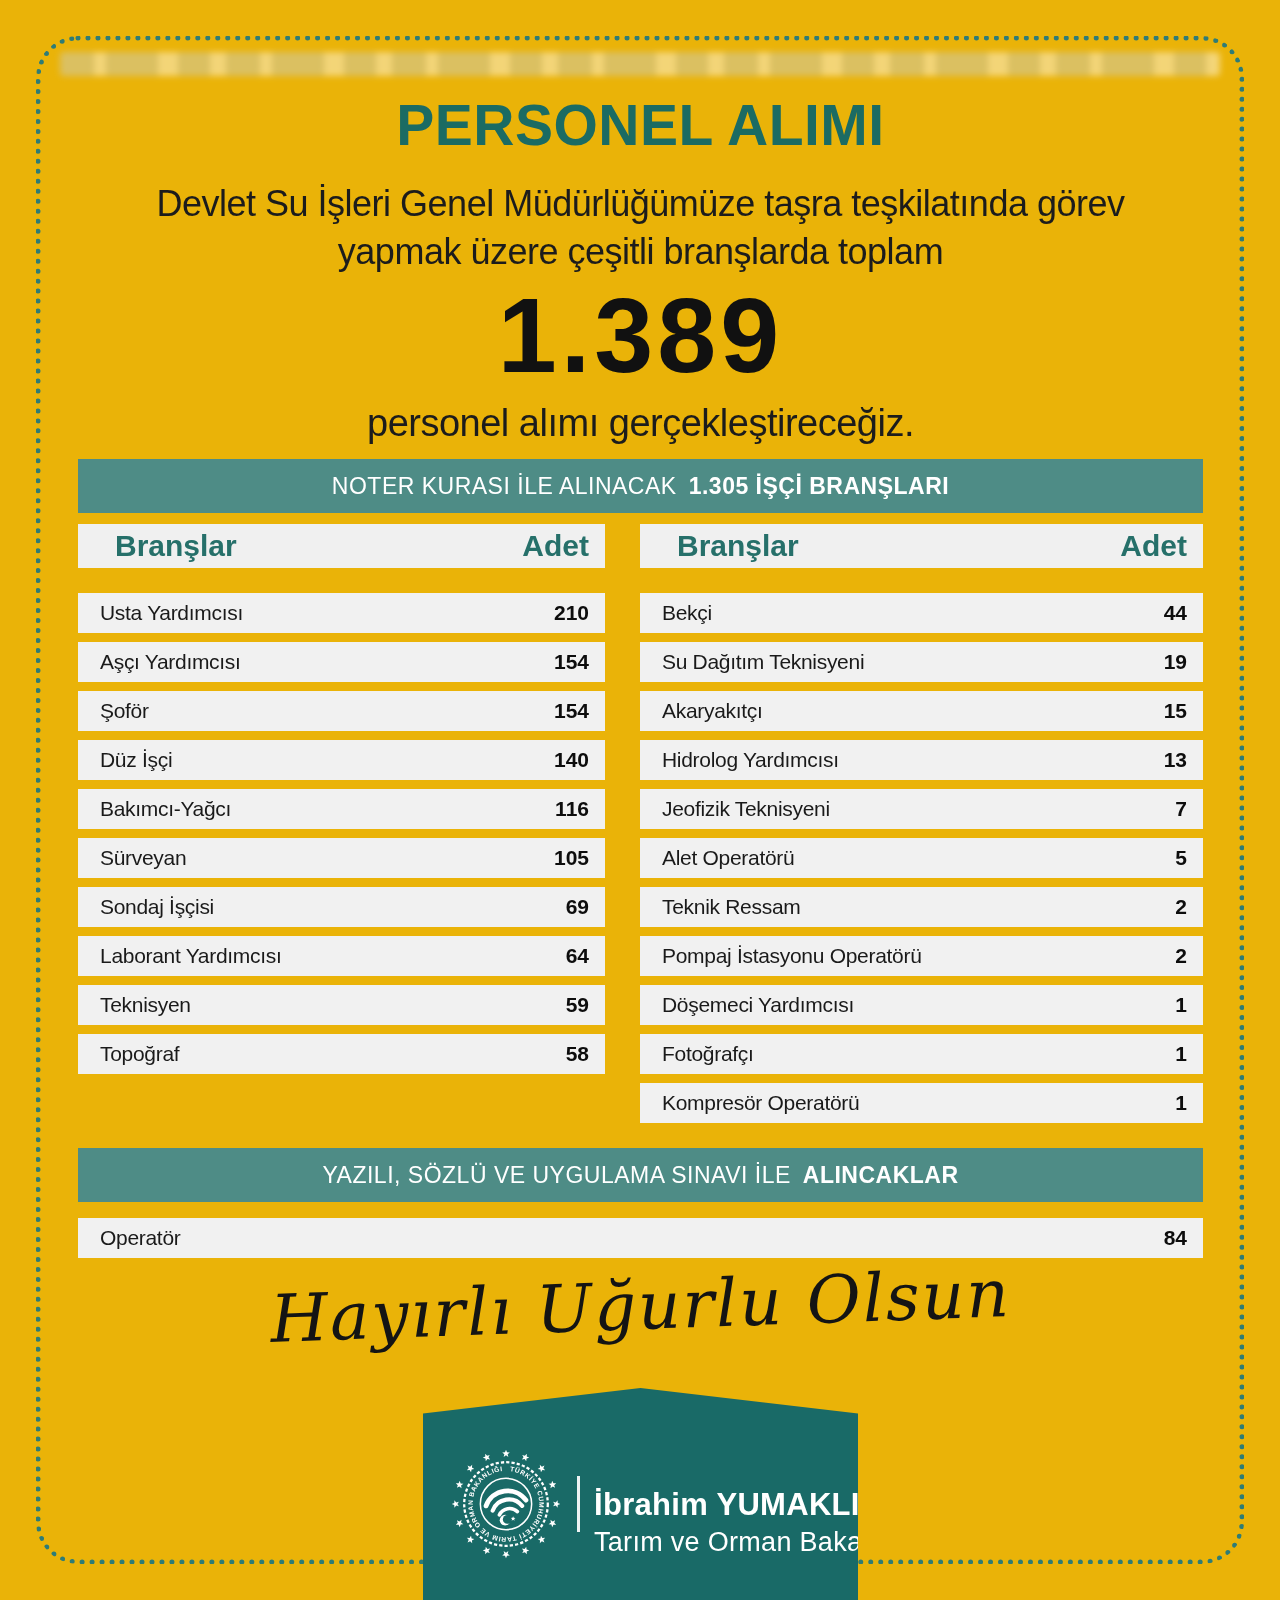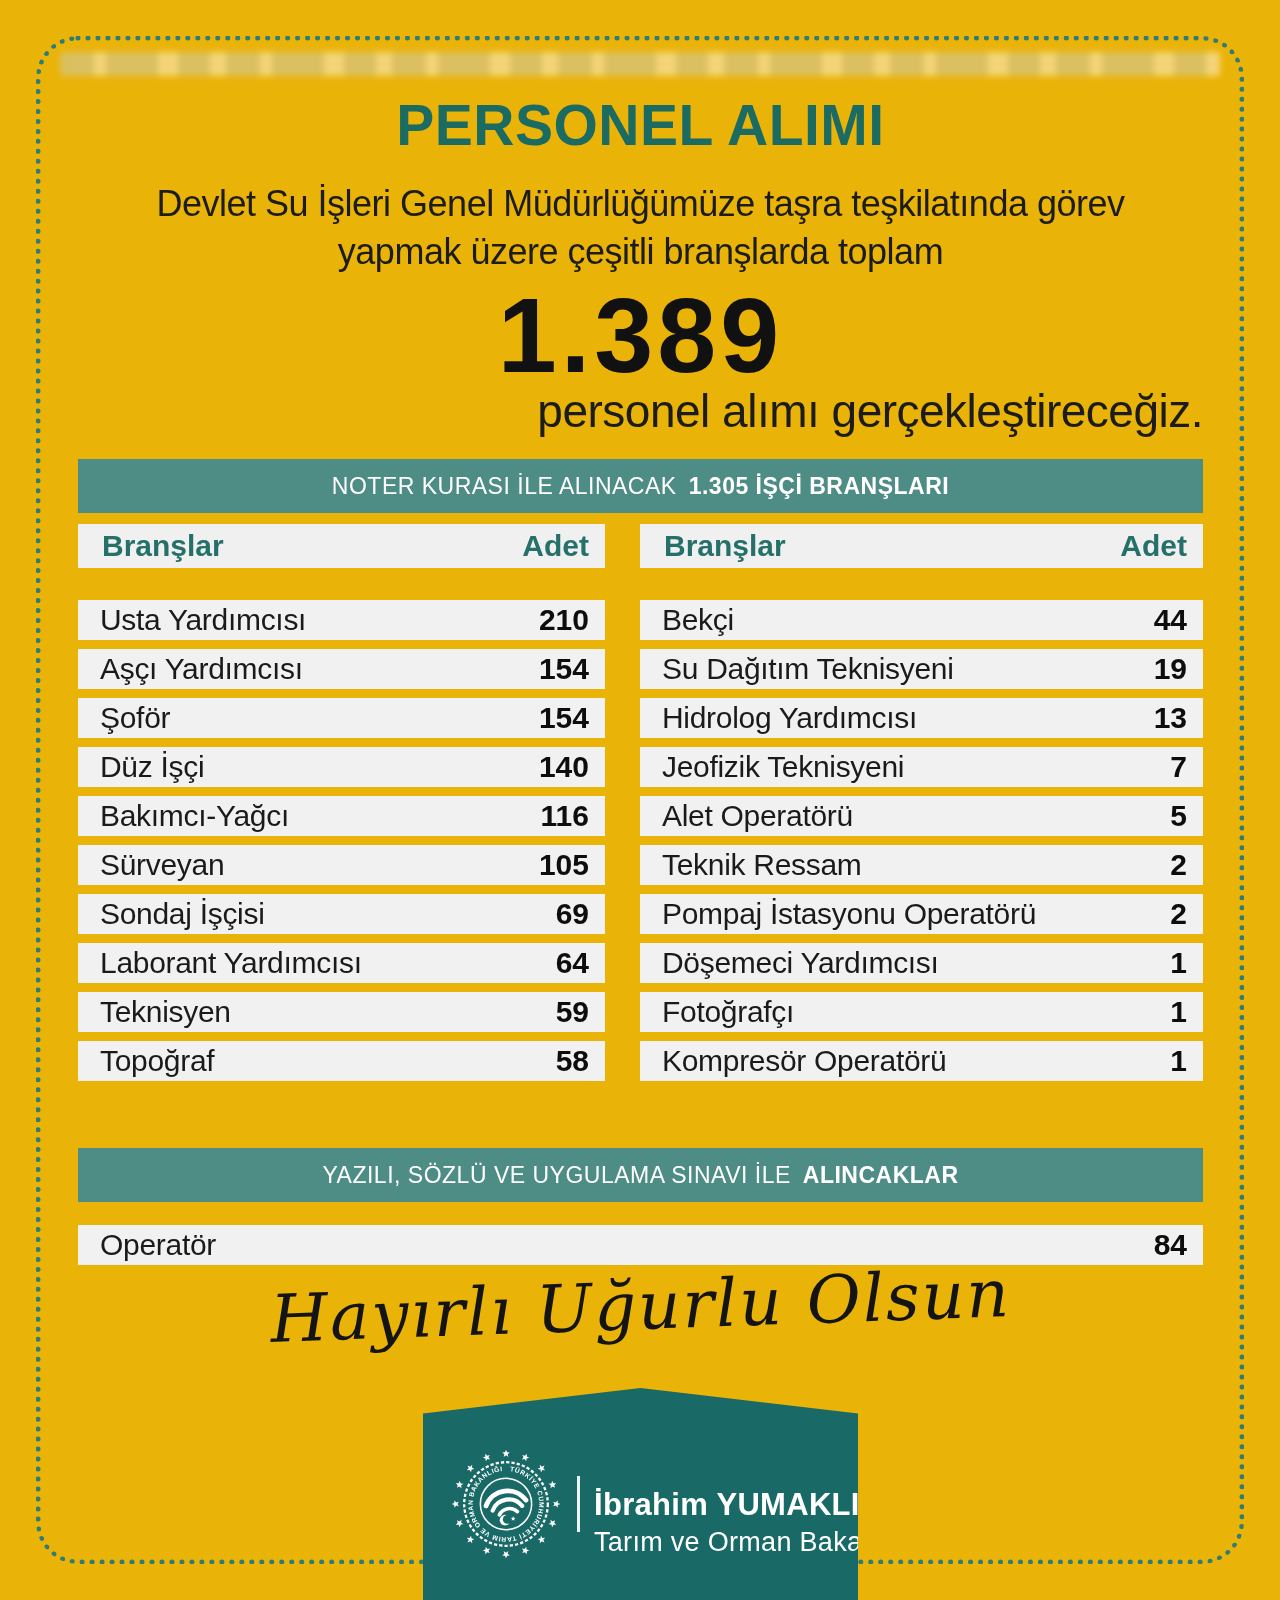--- a/index.html
+++ b/index.html
@@ -28,50 +28,50 @@
   }
   .subtitle{
     position:absolute;left:0;top:180px;width:1125px;text-align:center;
     font-size:36px;line-height:48px;font-weight:500;letter-spacing:-.5px;color:#1c1c1c;
   }
   .big-number{
     position:absolute;left:0;top:282px;width:1125px;text-align:center;
     font-size:106px;line-height:106px;font-weight:800;letter-spacing:4px;color:#111;
   }
   .big-caption{
-    position:absolute;left:0;top:384px;width:1125px;text-align:right;
-    font-size:46px;font-weight:500;letter-spacing:-.5px;color:#1c1c1c;
+    position:absolute;left:0;top:402px;width:1125px;text-align:center;
+    font-size:38px;font-weight:500;letter-spacing:-.5px;color:#1c1c1c;
   }
 
   .band{
     position:absolute;left:0;width:1125px;height:54px;background:#4e8c86;
     display:flex;align-items:center;justify-content:center;gap:12px;
     color:#ffffff;font-size:23px;letter-spacing:.5px;white-space:nowrap;
   }
   .band .reg{font-weight:400;}
   .band .bold{font-weight:800;}
   .band1{top:459px;}
   .band2{top:1148px;}
 
   .colhead{
     position:absolute;top:524px;height:44px;background:#f0f0f0;
     display:flex;align-items:center;justify-content:space-between;
-    padding:0 16px 0 24px;box-sizing:border-box;
+    padding:0 16px 0 37px;box-sizing:border-box;
     color:#26706a;font-weight:800;font-size:30px;
   }
   .colhead.left{left:0;width:527px;}
   .colhead.right{left:562px;width:563px;}
 
   .tcol{position:absolute;top:593px;}
   .tcol.left{left:0;width:527px;}
   .tcol.right{left:562px;width:563px;}
   .trow{
     height:40px;margin-bottom:9px;background:#f1f1f1;
     display:flex;align-items:center;justify-content:space-between;
-    padding:0 16px 0 22px;box-sizing:border-box;font-size:30px;margin-top:7px;
+    padding:0 16px 0 22px;box-sizing:border-box;font-size:21px;
   }
   .trow .tname{font-weight:400;color:#1a1a1a;letter-spacing:-.3px;white-space:nowrap;}
   .trow .tnum{font-weight:800;color:#0d0d0d;}
 
   .oprow{position:absolute;left:0;top:1218px;width:1125px;}
 
   .signature{
     position:absolute;left:0;top:1268px;width:1125px;text-align:center;
     font-family:"DejaVu Serif",serif;font-style:italic;
     font-size:66px;color:#141414;transform:rotate(-2deg);letter-spacing:2px;
@@ -166,20 +166,24 @@
     </div>
 
     <div class="tcol right">
       <div class="trow">
           <span class="tname">Bekçi</span>
           <span class="tnum">44</span>
         </div>
       <div class="trow">
           <span class="tname">Su Dağıtım Teknisyeni</span>
           <span class="tnum">19</span>
+        </div>
+      <div class="trow">
+          <span class="tname">Akaryakıtçı</span>
+          <span class="tnum">15</span>
         </div>
       <div class="trow">
           <span class="tname">Hidrolog Yardımcısı</span>
           <span class="tnum">13</span>
         </div>
       <div class="trow">
           <span class="tname">Jeofizik Teknisyeni</span>
           <span class="tnum">7</span>
         </div>
       <div class="trow">

